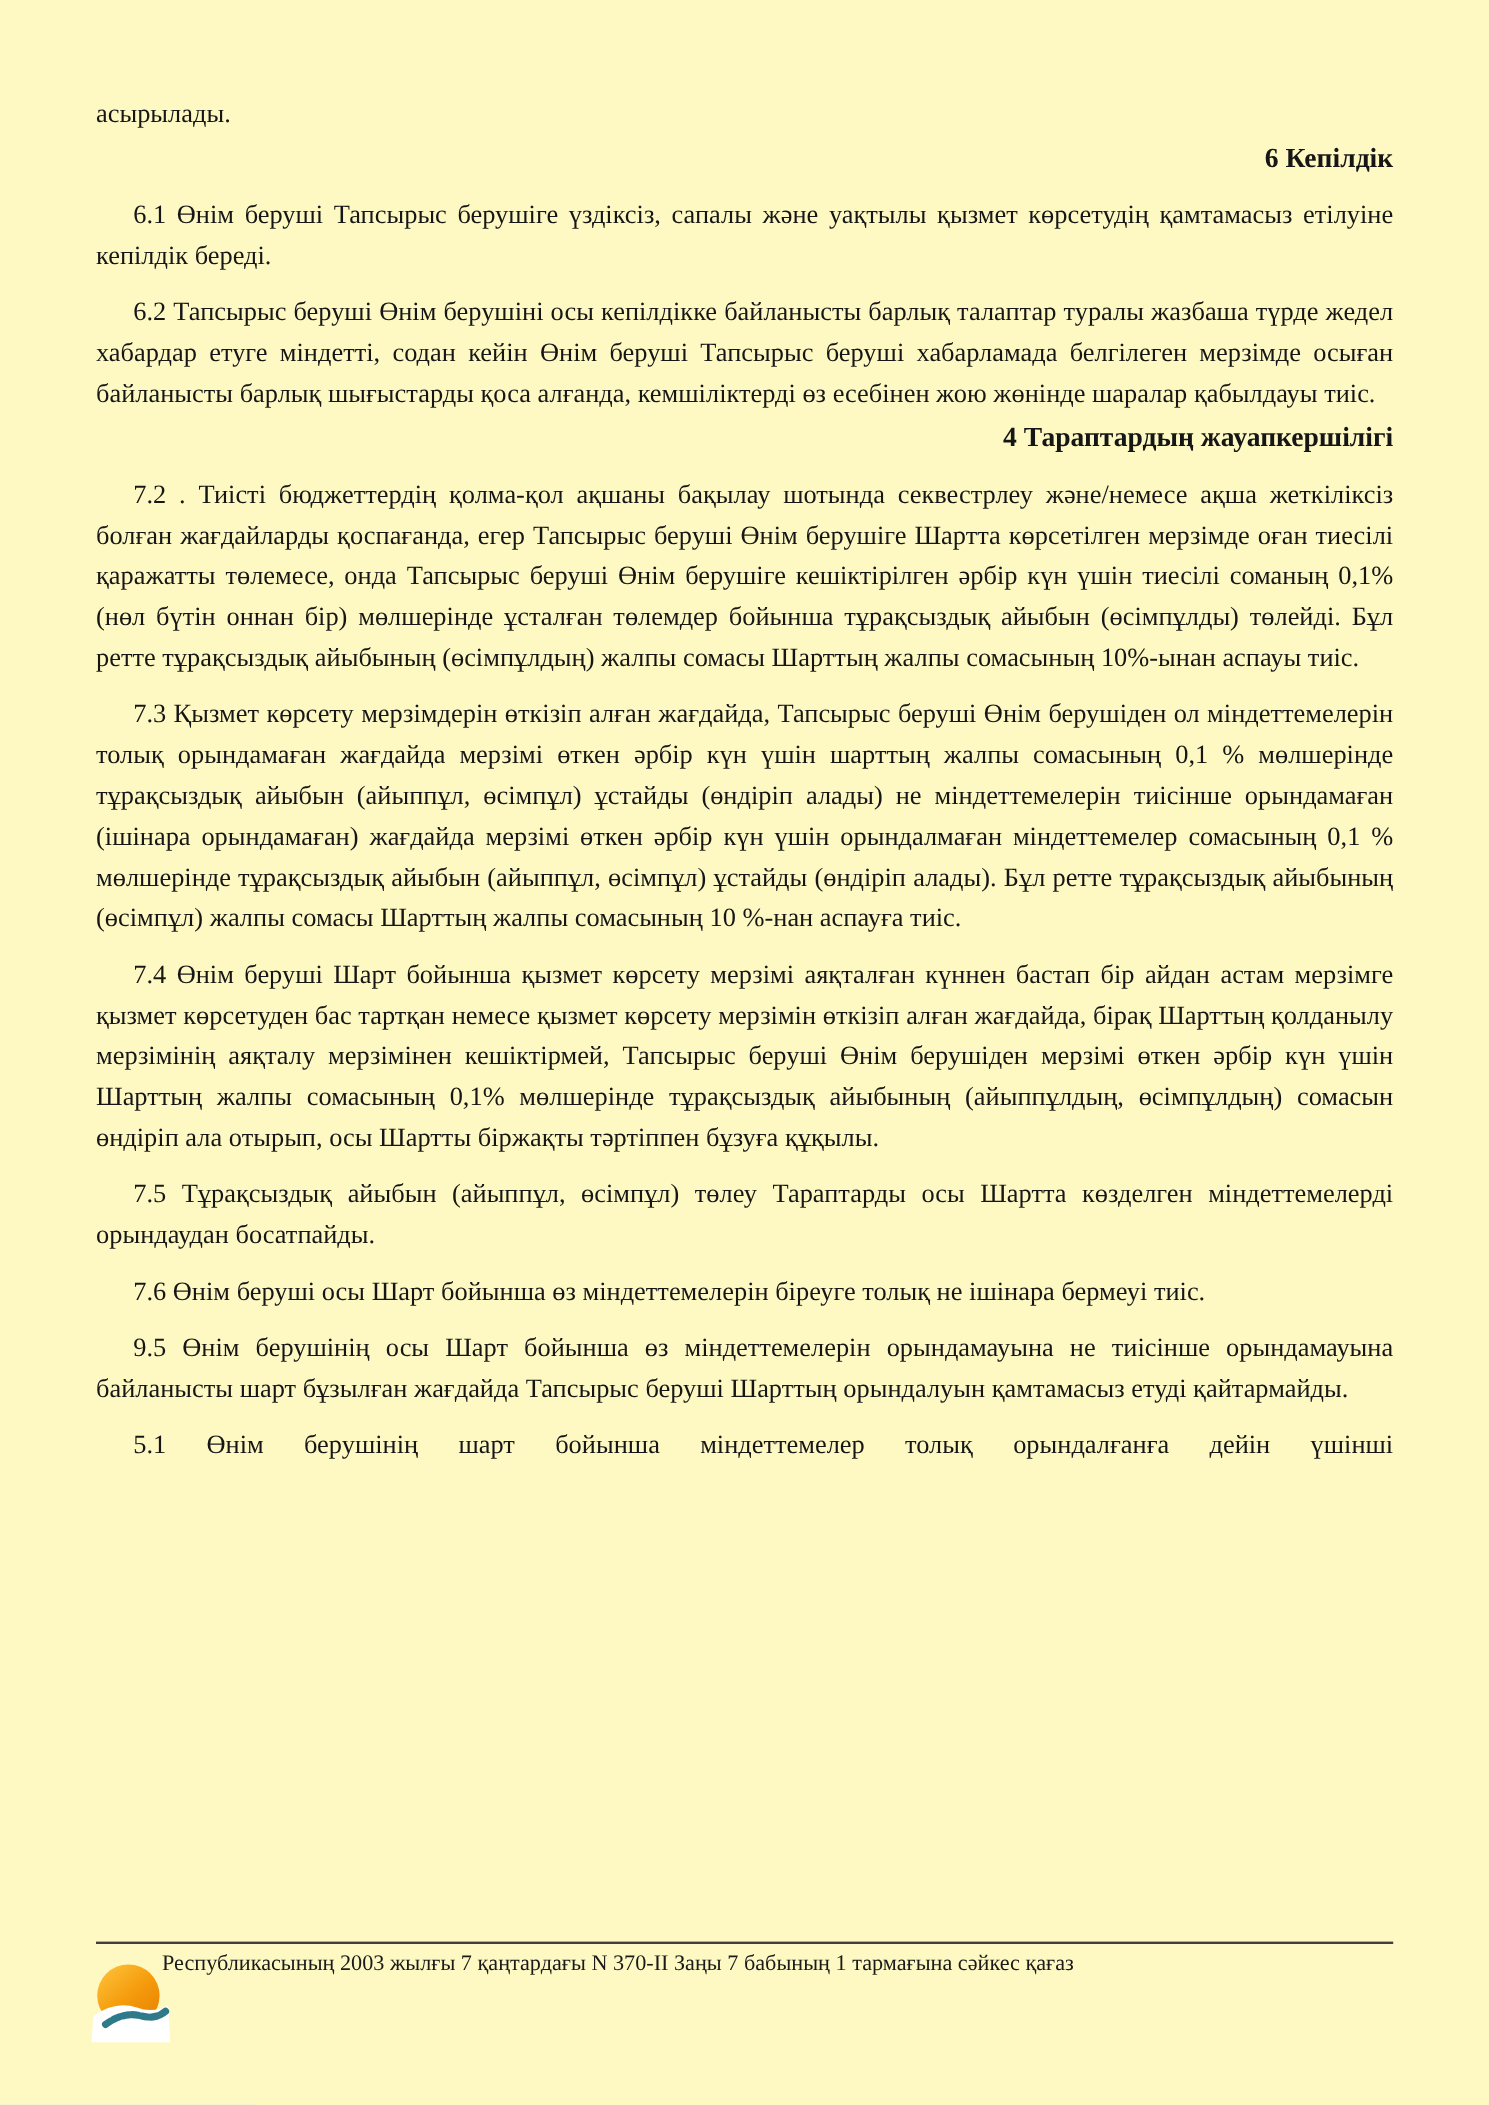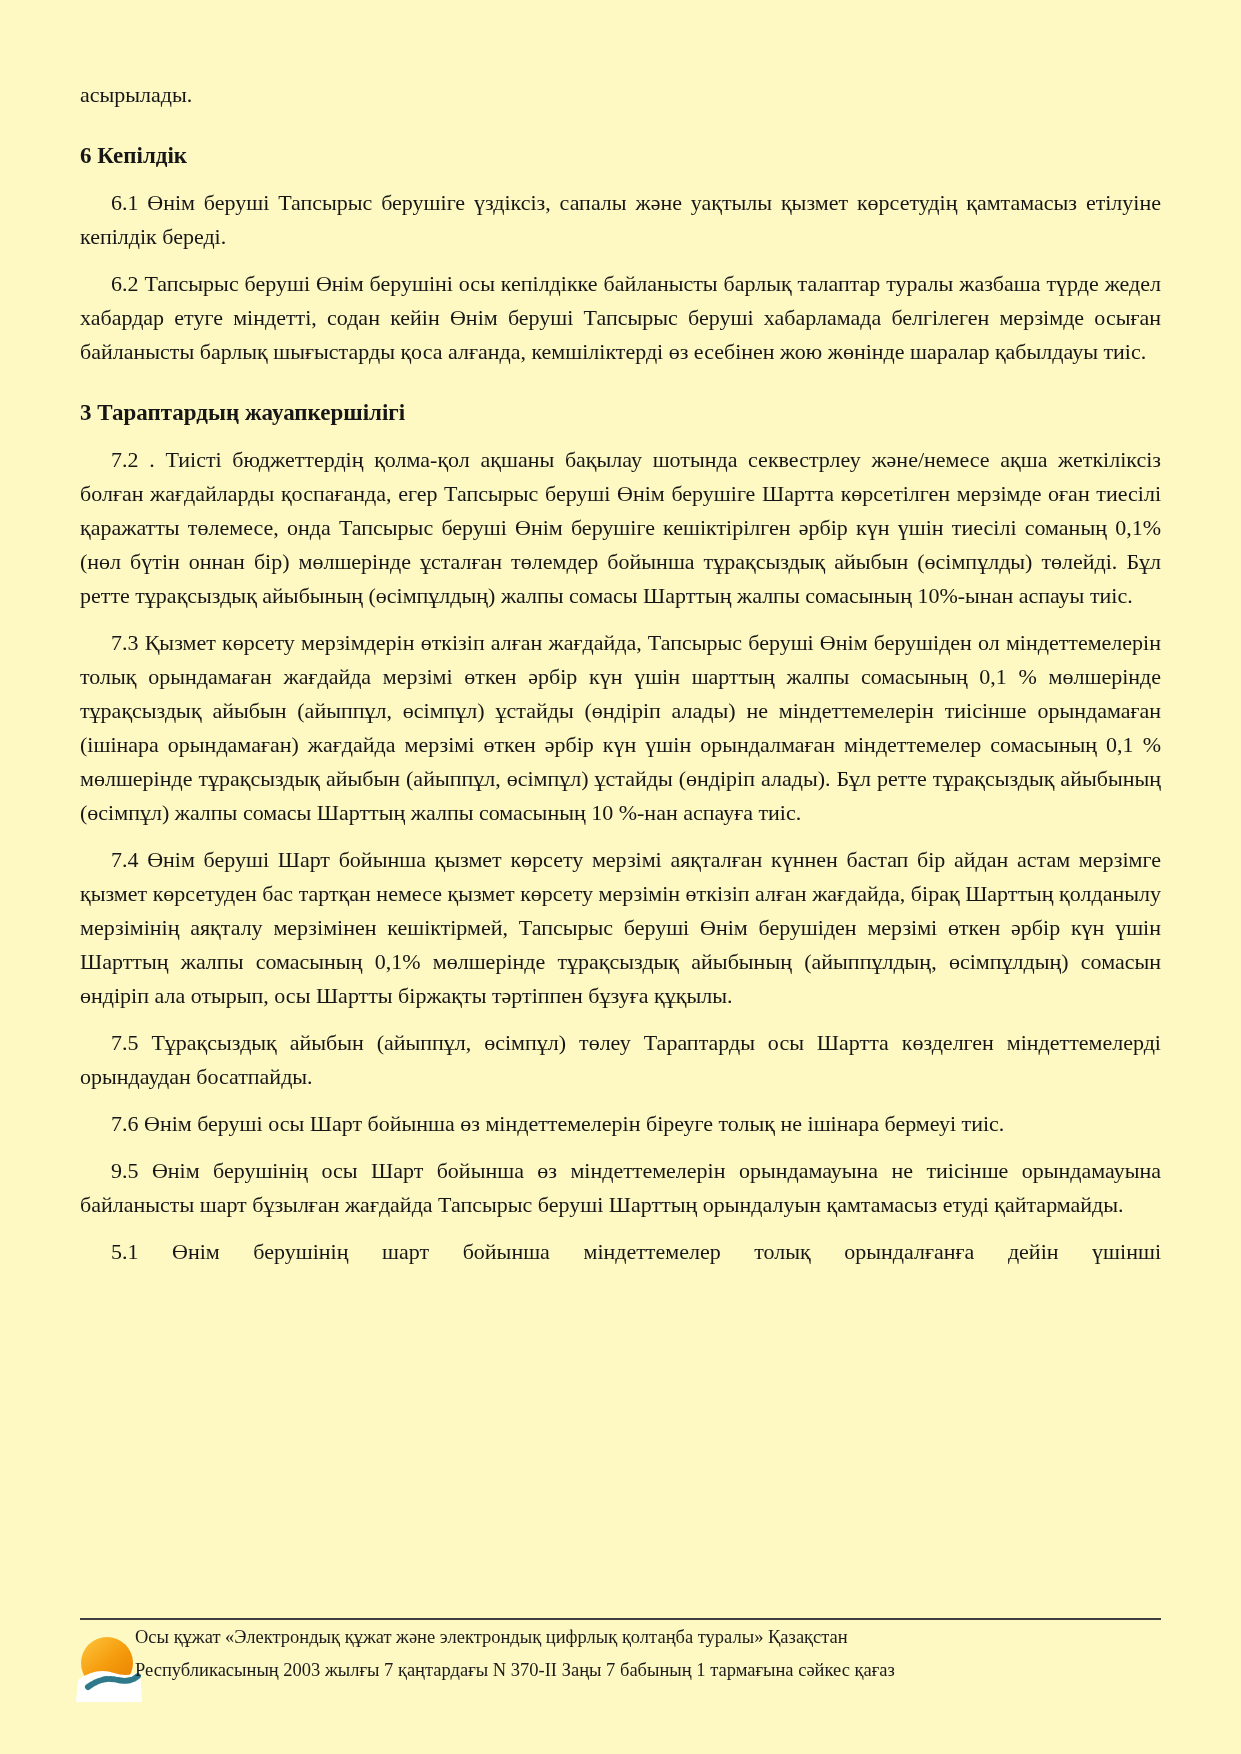--- a/index.html
+++ b/index.html
@@ -15,23 +15,23 @@
   .content{
     position:absolute;
     left:80px;top:78px;width:1081px;
     font-size:22px;line-height:34px;
     text-align:justify;
   }
   .para{margin:13px 0 0 0;text-indent:31px;}
   .para.no-indent{text-indent:0;margin-top:0;}
   .para.cutoff{text-align-last:justify;}
   .heading{
-    margin:27px 0 0 0;
+    margin:3px 0 0 0;
     font-size:23px;font-weight:bold;
-    text-align:left;text-indent:0;
+    text-align:right;text-indent:0;
     line-height:34px;
   }
   .footer-rule{
     position:absolute;left:80px;top:1618px;width:1081px;
     border-top:2px solid #3f3f3f;height:0;
   }
   .footer-note{
     position:absolute;left:135px;top:1621px;width:900px;
     font-size:18.5px;line-height:33px;text-align:left;
     color:#1a1a1a;
@@ -43,21 +43,21 @@
 </head>
 <body>
 
 <div class="page">
 
   <div class="content">
     <p class="para no-indent">асырылады.</p>
     <h2 class="heading">6 Кепілдік</h2>
     <p class="para">6.1 Өнім беруші Тапсырыс берушіге үздіксіз, сапалы және уақтылы қызмет көрсетудің қамтамасыз етілуіне кепілдік береді.</p>
     <p class="para">6.2 Тапсырыс беруші Өнім берушіні осы кепілдікке байланысты барлық талаптар туралы жазбаша түрде жедел хабардар етуге міндетті, содан кейін Өнім беруші Тапсырыс беруші хабарламада белгілеген мерзімде осыған байланысты барлық шығыстарды қоса алғанда, кемшіліктерді өз есебінен жою жөнінде шаралар қабылдауы тиіс.</p>
-    <h2 class="heading">3 Тараптардың жауапкершілігі</h2>
+    <h2 class="heading">4 Тараптардың жауапкершілігі</h2>
     <p class="para">7.2 . Тиісті бюджеттердің қолма-қол ақшаны бақылау шотында секвестрлеу және/немесе ақша жеткіліксіз болған жағдайларды қоспағанда, егер Тапсырыс беруші Өнім берушіге Шартта көрсетілген мерзімде оған тиесілі қаражатты төлемесе, онда Тапсырыс беруші Өнім берушіге кешіктірілген әрбір күн үшін тиесілі соманың 0,1% (нөл бүтін оннан бір) мөлшерінде ұсталған төлемдер бойынша тұрақсыздық айыбын (өсімпұлды) төлейді. Бұл ретте тұрақсыздық айыбының (өсімпұлдың) жалпы сомасы Шарттың жалпы сомасының 10%-ынан аспауы тиіс.</p>
     <p class="para">7.3 Қызмет көрсету мерзімдерін өткізіп алған жағдайда, Тапсырыс беруші Өнім берушіден ол міндеттемелерін толық орындамаған жағдайда мерзімі өткен әрбір күн үшін шарттың жалпы сомасының 0,1 % мөлшерінде тұрақсыздық айыбын (айыппұл, өсімпұл) ұстайды (өндіріп алады) не міндеттемелерін тиісінше орындамаған (ішінара орындамаған) жағдайда мерзімі өткен әрбір күн үшін орындалмаған міндеттемелер сомасының 0,1 % мөлшерінде тұрақсыздық айыбын (айыппұл, өсімпұл) ұстайды (өндіріп алады). Бұл ретте тұрақсыздық айыбының (өсімпұл) жалпы сомасы Шарттың жалпы сомасының 10 %-нан аспауға тиіс.</p>
     <p class="para">7.4 Өнім беруші Шарт бойынша қызмет көрсету мерзімі аяқталған күннен бастап бір айдан астам мерзімге қызмет көрсетуден бас тартқан немесе қызмет көрсету мерзімін өткізіп алған жағдайда, бірақ Шарттың қолданылу мерзімінің аяқталу мерзімінен кешіктірмей, Тапсырыс беруші Өнім берушіден мерзімі өткен әрбір күн үшін Шарттың жалпы сомасының 0,1% мөлшерінде тұрақсыздық айыбының (айыппұлдың, өсімпұлдың) сомасын өндіріп ала отырып, осы Шартты біржақты тәртіппен бұзуға құқылы.</p>
     <p class="para">7.5 Тұрақсыздық айыбын (айыппұл, өсімпұл) төлеу Тараптарды осы Шартта көзделген міндеттемелерді орындаудан босатпайды.</p>
     <p class="para">7.6 Өнім беруші осы Шарт бойынша өз міндеттемелерін біреуге толық не ішінара бермеуі тиіс.</p>
     <p class="para">9.5 Өнім берушінің осы Шарт бойынша өз міндеттемелерін орындамауына не тиісінше орындамауына байланысты шарт бұзылған жағдайда Тапсырыс беруші Шарттың орындалуын қамтамасыз етуді қайтармайды.</p>
     <p class="para cutoff">5.1 Өнім берушінің шарт бойынша міндеттемелер толық орындалғанға дейін үшінші</p>
   </div>
 
   <div class="footer-rule"></div>
@@ -71,17 +71,16 @@
           <stop offset="100%" stop-color="#E88200"></stop>
         </linearGradient>
       </defs>
       <circle cx="31" cy="27" r="26" fill="url(#stamp-orange)"></circle>
       <path d="M2 44 Q 20 31 38 37 Q 52 42 64 35 L 66 66 L 0 66 Z" fill="#ffffff"></path>
       <path d="M12 51 Q 27 40 42 44 Q 54 47 62 40" fill="none" stroke="#2F7A8A" stroke-width="6" stroke-linecap="round" stroke-dasharray="5 3"></path>
     </svg>
   </div>
 
   <div class="footer-note">
-    <div>Осы құжат «Электрондық құжат және электрондық цифрлық қолтаңба туралы» Қазақстан</div>
     <div>Республикасының 2003 жылғы 7 қаңтардағы N 370-II Заңы 7 бабының 1 тармағына сәйкес қағаз</div>
   </div>
 
 </div>
 
 </body></html>

